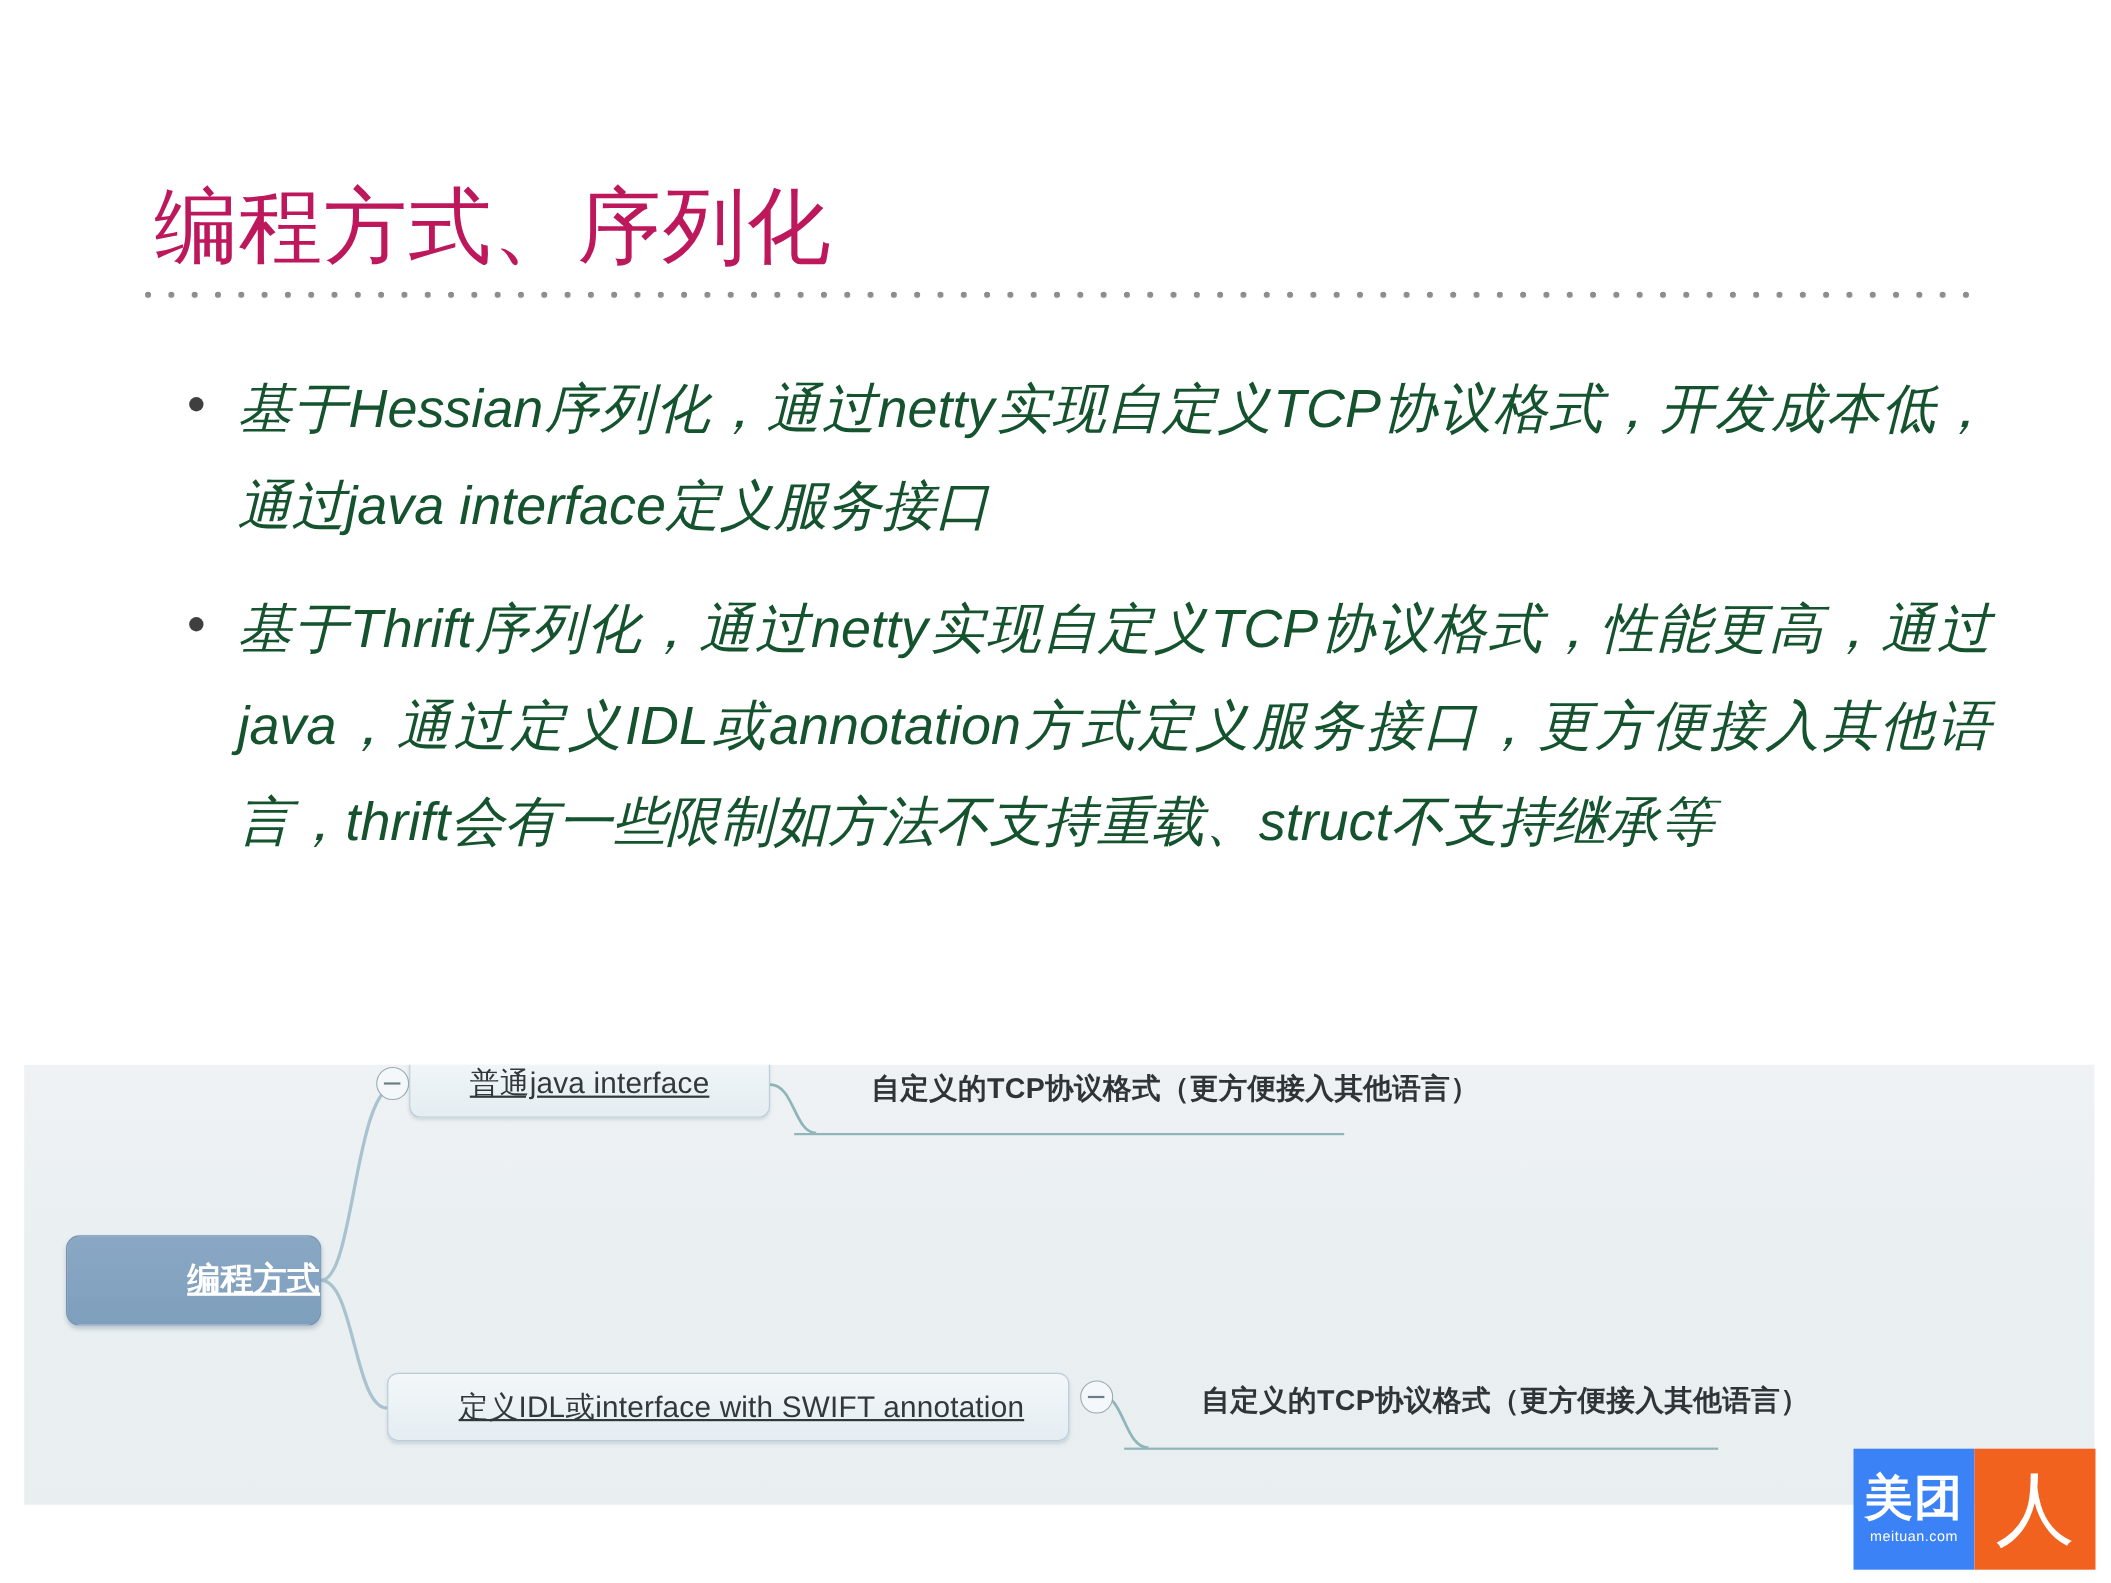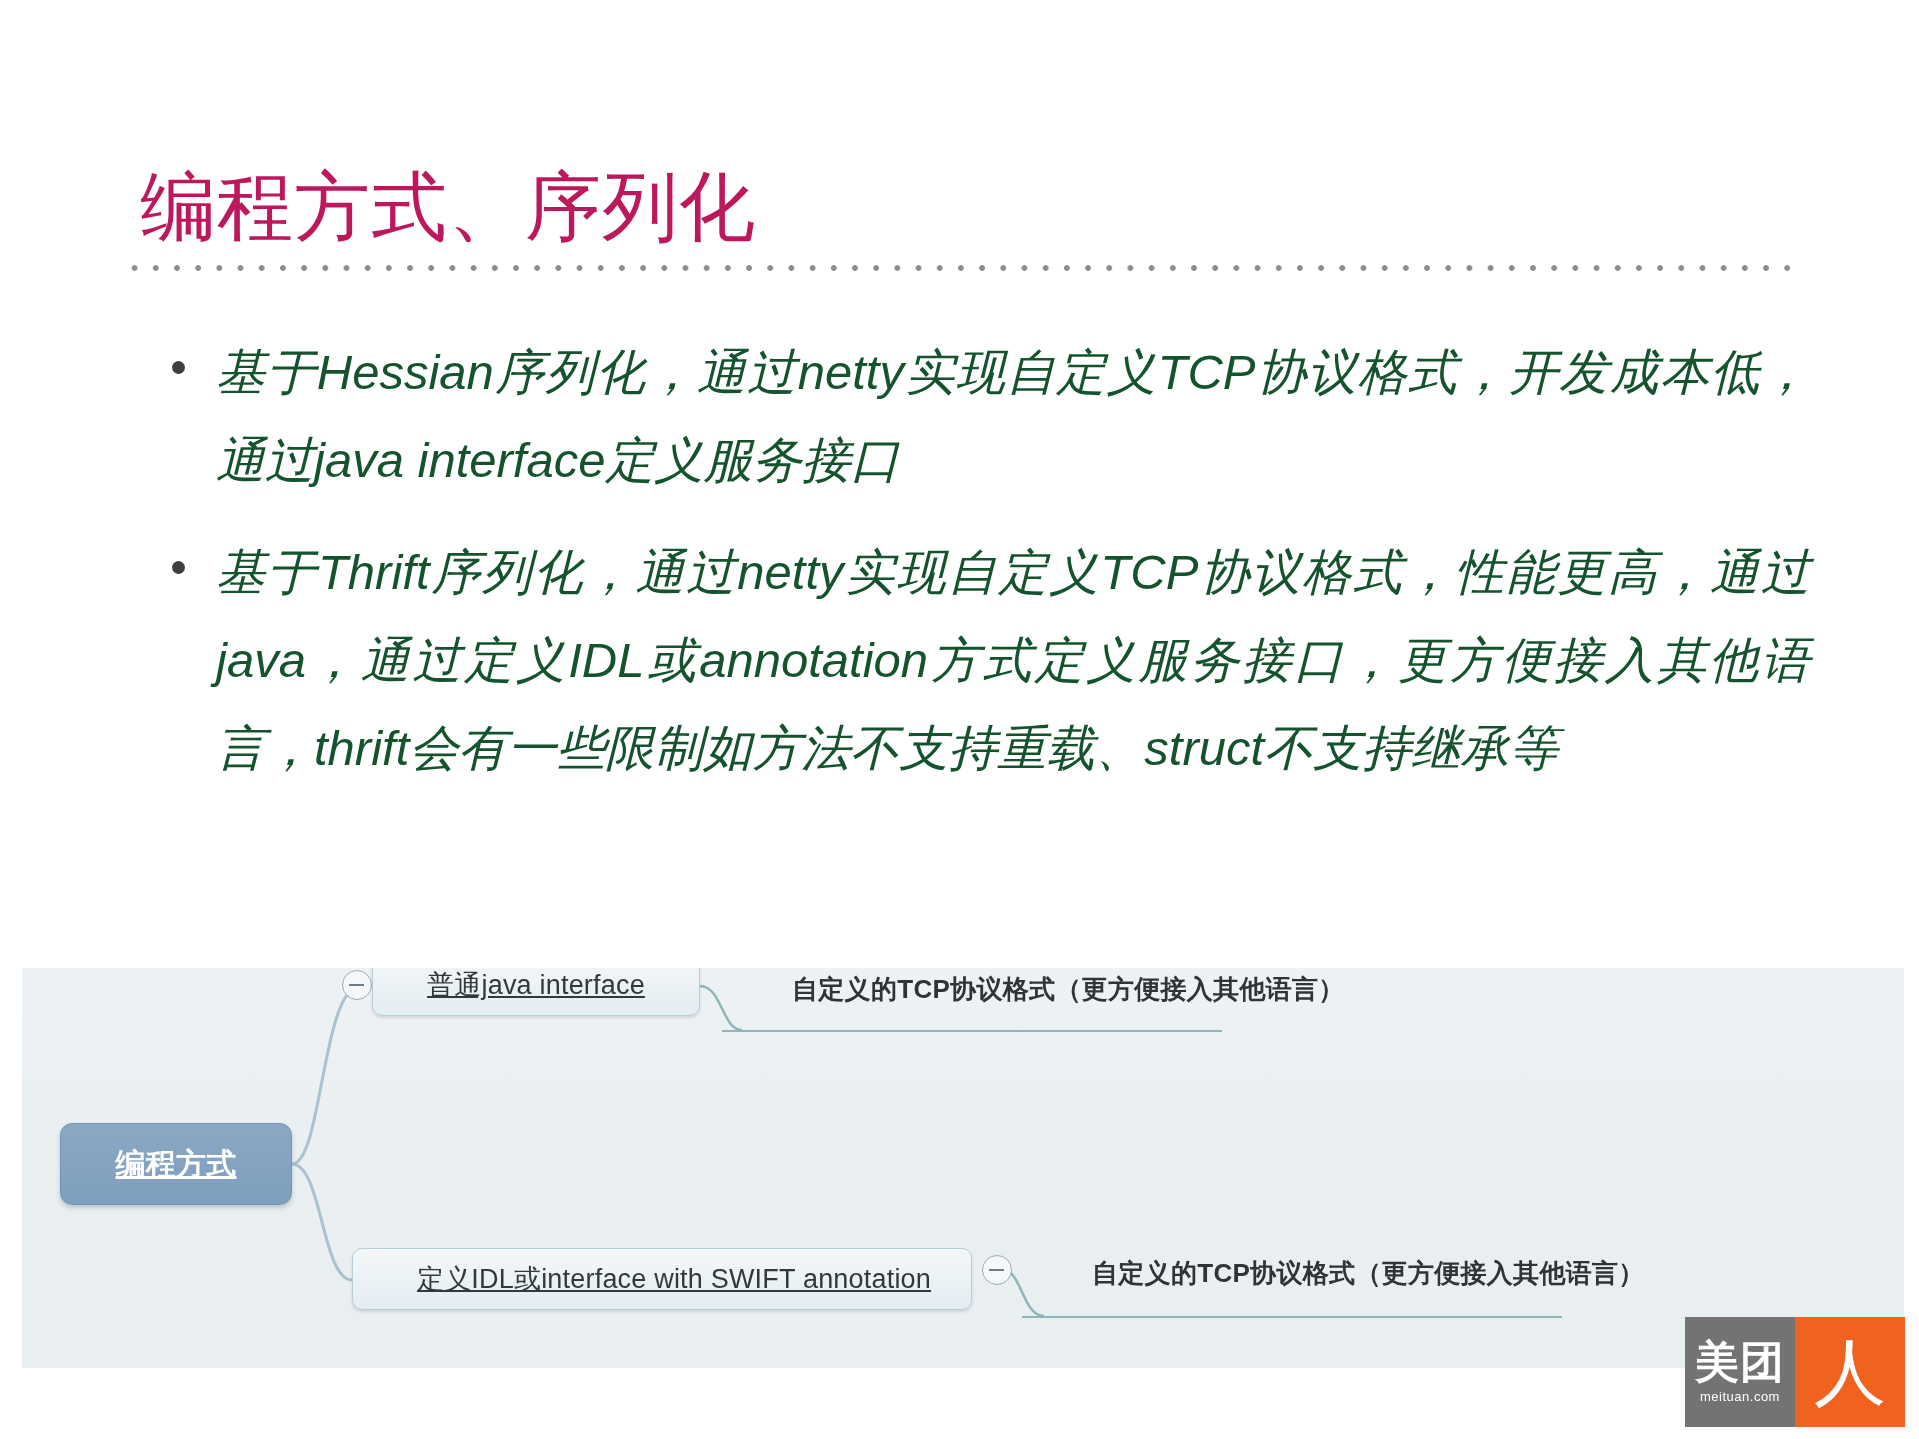--- a/index.html
+++ b/index.html
@@ -91,20 +91,21 @@
   }
   .node.root{
     left:38px; top:155px; width:232px; height:82px;
     background:linear-gradient(180deg,#8aa8c4 0%, #7e9fbd 100%);
     border:1px solid #7795b3;
     color:#ffffff;
     font-size:30px;
     font-weight:700;
     border-radius:12px;
     box-shadow:0 3px 4px rgba(90,110,130,.3);
+    justify-content:flex-end;
   }
   .node.n1{ left:350px; top:-14px; width:328px; height:62px; }
   .node.n2{ left:330px; top:280px; width:620px; height:62px;padding-left:24px; }
 
   .plainlabel{
     position:absolute;
     color:#2e3438;
     font-size:26px;
     font-weight:700;
     white-space:nowrap;
@@ -139,21 +140,21 @@
 
   
   .logo-wrap{
     position:absolute;
     right:14px; bottom:12px;
     display:flex; align-items:flex-end;
     height:110px;
   }
   .logo-meituan{
     width:110px;height:110px;
-    background:#737373;
+    background:#3b82f6;
     display:flex;flex-direction:column;align-items:center;justify-content:center;
     color:#ffffff;
   }
   .logo-meituan .cn{
     font-size:44px;font-weight:700;line-height:46px;letter-spacing:1px;
   }
   .logo-meituan .en{
     font-size:13px;line-height:16px;letter-spacing:.5px;margin-top:4px;
   }
   .logo-orange{

